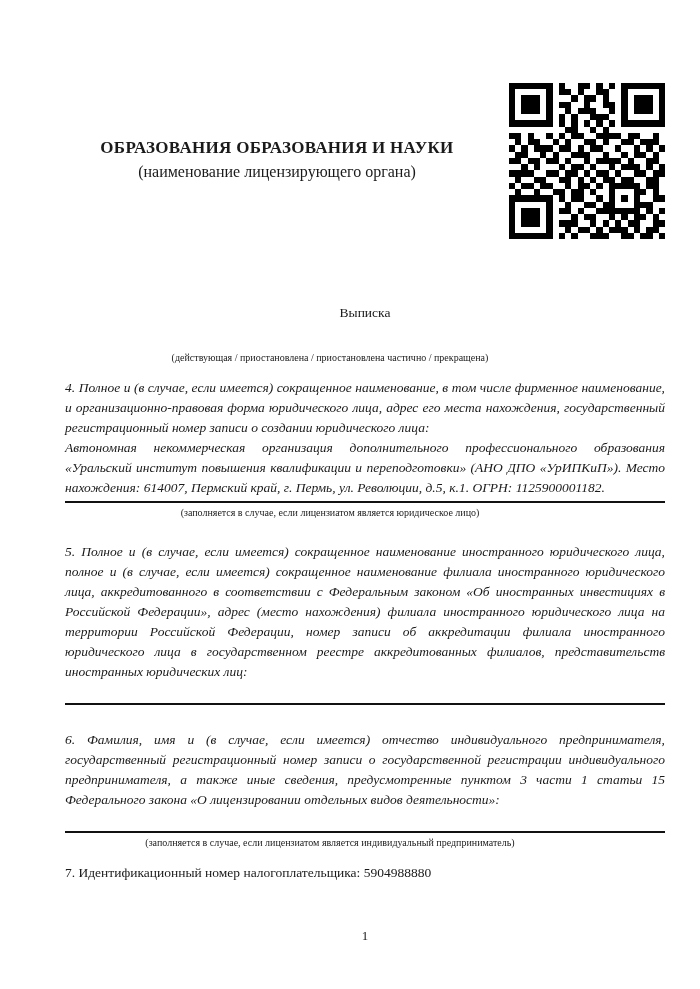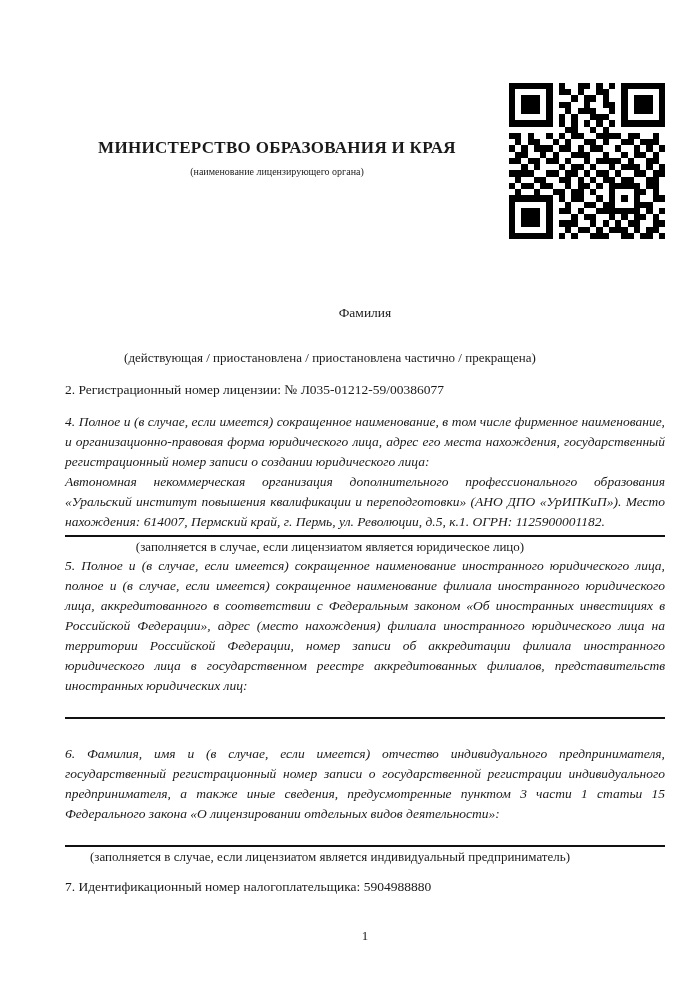--- a/index.html
+++ b/index.html
@@ -30,21 +30,21 @@
     padding-top: 52px;
     padding-right: 20px;
   }
   .org-name {
     font-weight: bold;
     font-size: 17px;
     line-height: 26px;
     letter-spacing: 0.3px;
   }
   .org-caption {
-    font-size: 10px;
+    font-size: 16px;
     line-height: 15px;
     margin-top: 3px;
   }
   .qr {
     width: 156px;
     height: 156px;
     display: grid;
     grid-template-columns: repeat(25, 1fr);
     grid-template-rows: repeat(25, 1fr);
     flex: 0 0 156px;
@@ -57,31 +57,31 @@
     margin-top: 64px;
     text-align: center;
   }
 
   
   .sec { margin-top: 13px; }
   .sec-1 { margin-top: 27px; }
   .sec-2 { margin-top: 14px; }
   .sec-3 { margin-top: 12px; }
   .sec-4 { margin-top: 12px; }
-  .sec-5 { margin-top: 1px; }
+  .sec-5 { margin-top: 21px; }
   .sec-6 { margin-top: 25px; }
   .sec-7 { margin-top: 12px; }
 
   .para-justify {
     text-align: justify;
     text-justify: inter-word;
     font-style: italic;
   }
   .caption {
-    font-size: 13px;
+    font-size: 10px;
     line-height: 16px;
     text-align: center;
     padding-right: 70px;
     margin-top: 2px;
   }
   .rule {
     border-top: 2px solid #111;
     height: 0;
     margin-top: 3px;
   }
@@ -98,21 +98,21 @@
 </style>
 </head>
 <body>
 
 <div class="page">
   <div class="content">
 
     <div class="header-row">
       <div class="org-block">
         <div class="org-name">
-          <div>МИНИСТЕРСТВО ОБРАЗОВАНИЯ И КРАЯ</div>
+          <div>ОБРАЗОВАНИЯ ОБРАЗОВАНИЯ И НАУКИ</div>
         </div>
         <div class="org-caption">(наименование лицензирующего органа)</div>
       </div>
       <div class="qr" id="qr">
           <div class="m1"></div>
           <div class="m1"></div>
           <div class="m1"></div>
           <div class="m1"></div>
           <div class="m1"></div>
           <div class="m1"></div>
@@ -732,30 +732,27 @@
           <div class="m1"></div>
           <div class="m0"></div>
           <div class="m1"></div>
           <div class="m1"></div>
           <div class="m0"></div>
           <div class="m1"></div>
         </div>
     </div>
 
     <div class="doc-title">
-      <div>Фамилия</div>
+      <div>Выписка</div>
     </div>
 
     <div class="sec sec-1">
       <div class="caption">(действующая / приостановлена / приостановлена частично / прекращена)</div>
     </div>
 
-    <div class="sec sec-2">
-      <div>2. Регистрационный номер лицензии: № Л035-01212-59/00386077</div>
-    </div>
 
 
     <div class="sec sec-4">
       <div class="para-justify">4. Полное и (в случае, если имеется) сокращенное наименование, в том числе фирменное наименование, и организационно-правовая форма юридического лица, адрес его места нахождения, государственный регистрационный номер записи о создании юридического лица:</div>
       <div class="para-justify">Автономная некоммерческая организация дополнительного профессионального образования «Уральский институт повышения квалификации и переподготовки» (АНО ДПО «УрИПКиП»). Место нахождения: 614007, Пермский край, г. Пермь, ул. Революции, д.5, к.1. ОГРН: 1125900001182.</div>
       <div class="rule"></div>
       <div class="caption">(заполняется в случае, если лицензиатом является юридическое лицо)</div>
     </div>
 
     <div class="sec sec-5">

